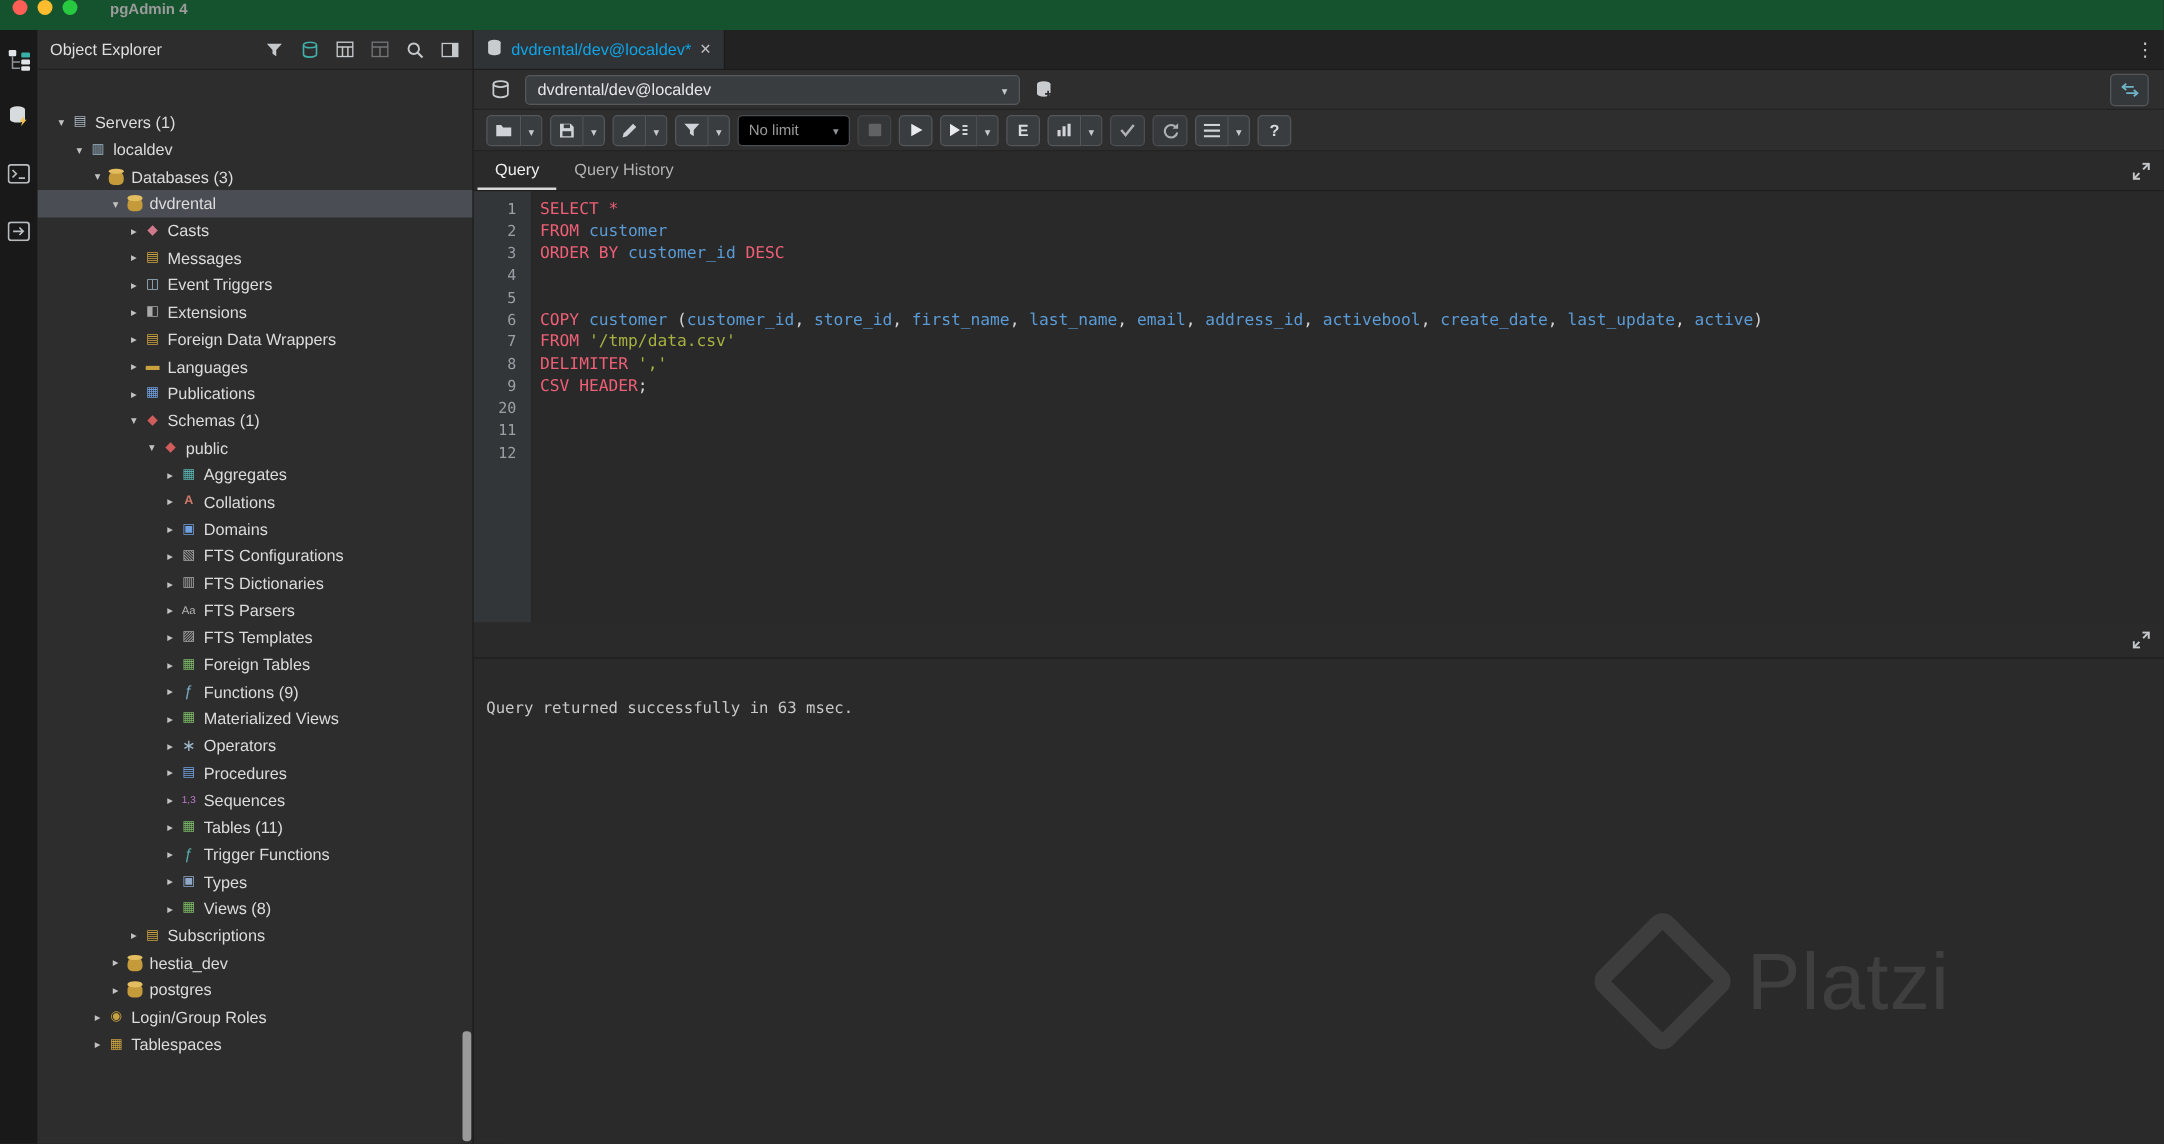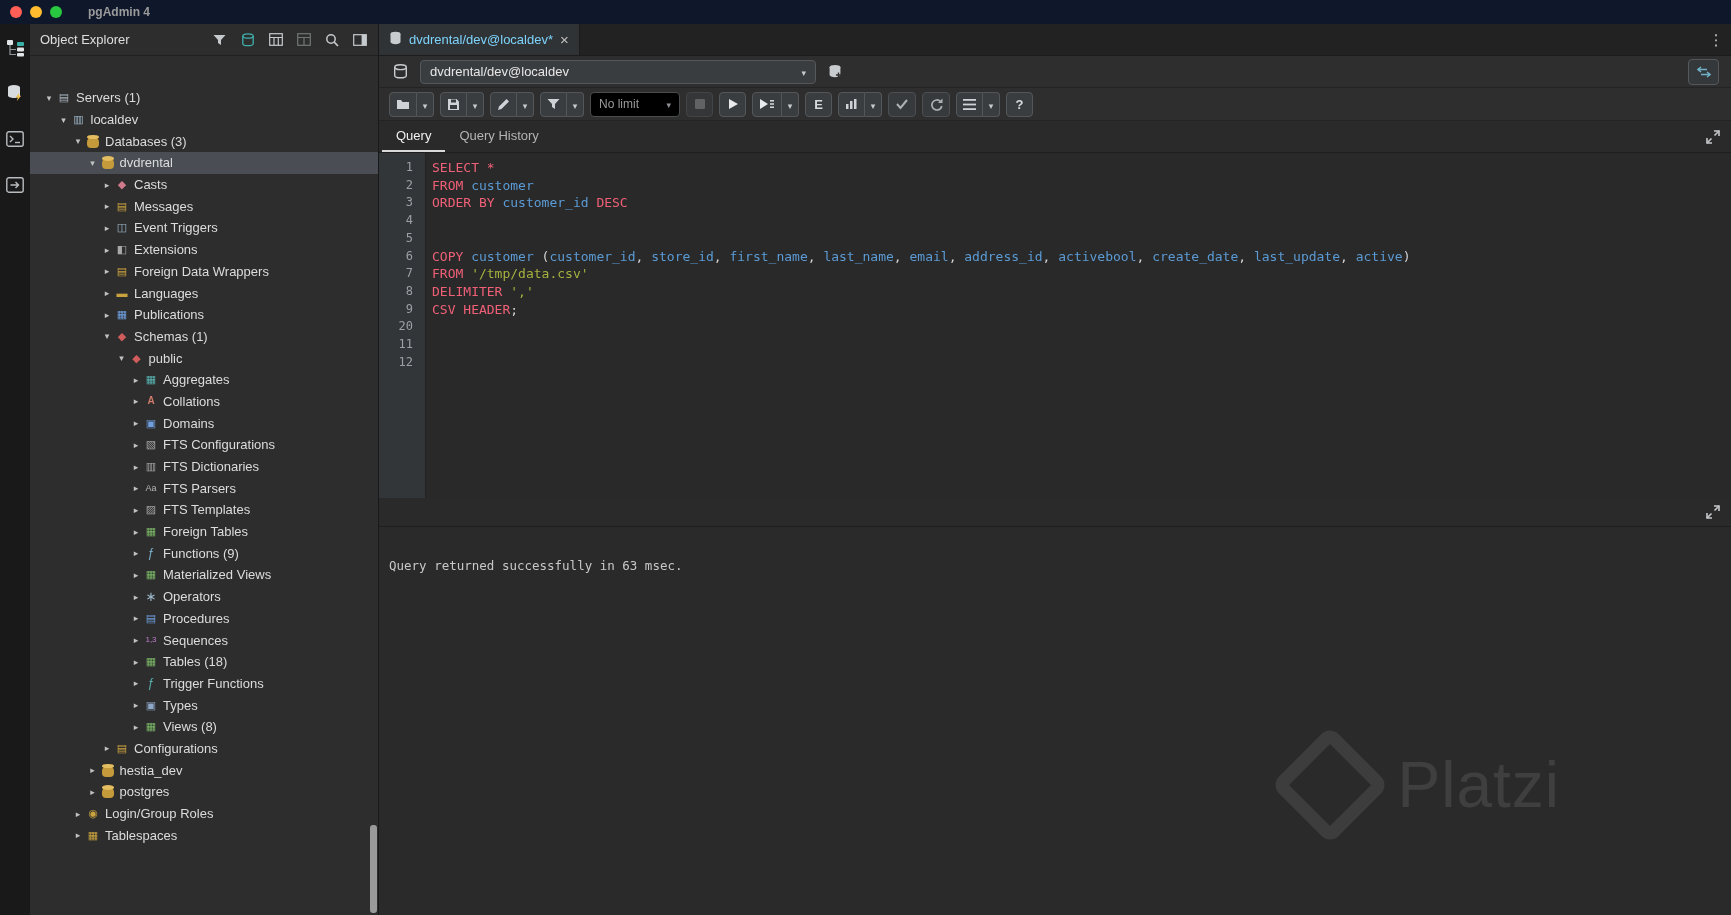--- a/index.html
+++ b/index.html
@@ -2,21 +2,21 @@
 <html style="--c-keyword: #ef6077; --c-identifier: #5b9bd5; --c-string: #a6b13f; --c-plain: #d4d4d4; --c-selected-row: #4a4e54;"><head>
 <meta charset="utf-8">
 <style>
   html,body{margin:0;padding:0;}
   body{width:1731px;height:915px;overflow:hidden;background:#2a2a2a;
        font-family:"Liberation Sans",sans-serif;color:#e4e4e4;-webkit-font-smoothing:antialiased;}
   .flex-sp{flex:1;}
   button{background:none;border:none;padding:0;margin:0;cursor:default;font-family:inherit;}
 
   
-  .titlebar{height:24px;background:#0f172a;display:flex;align-items:center;}
+  .titlebar{height:24px;background:#14532d;display:flex;align-items:flex-start;}
   .traffic{display:flex;padding-left:10px;gap:8px;}
   .tl{width:12px;height:12px;border-radius:50%;display:inline-block;}
   .tl-close{background:#ff5f57;}.tl-min{background:#febc2e;}.tl-max{background:#28c840;}
   .window-title{margin-left:26px;font-size:12px;font-weight:bold;color:#9b9b9b;}
 
   .app{display:flex;height:891px;}
 
   
   .activity{width:30px;background:#191919;display:flex;flex-direction:column;align-items:center;
             padding-top:12px;gap:24px;flex:none;}
@@ -74,21 +74,21 @@
   .ti-tablespaces::before{content:"▦";color:#c9a23f;}
   .sb-thumb{position:absolute;right:1px;bottom:2px;width:7px;height:88px;background:#9a9a9a;
             border-radius:3px;}
 
   
   .main{flex:1;min-width:0;display:flex;flex-direction:column;background:#2a2a2a;position:relative;}
 
   .tabbar{height:31px;flex:none;background:#222222;display:flex;align-items:stretch;
           border-bottom:1px solid #1c1c1c;}
   .editor-tab{display:flex;align-items:center;gap:7px;padding:0 10px;background:#303335;
-              border-right:1px solid #1c1c1c;font-size:13px;color:#7dd3fc;}
+              border-right:1px solid #1c1c1c;font-size:13px;color:#0ea5e9;}
   .tab-close::before{content:"×";font-size:15px;color:#c0c0c0;}
   .kebab{width:30px;display:flex;align-items:center;justify-content:center;}
   .kebab::before{content:"⋮";font-size:15px;color:#c8c8c8;}
 
   .connbar{height:31px;flex:none;background:#2e2e2e;display:flex;align-items:center;gap:6px;
            padding:0 8px;border-bottom:1px solid #232323;}
   .icon-btn{width:27px;height:24px;display:flex;align-items:center;justify-content:center;border-radius:3px;}
   .conn-select{width:396px;height:24px;background:#3a3d40;border:1px solid #55585b;border-radius:4px;
                display:flex;align-items:center;padding:0 9px;font-size:13px;color:#e6e6e6;box-sizing:border-box;}
   .conn-select .chev{margin-left:auto;}
@@ -354,41 +354,41 @@
           <span class="tree-label">Procedures</span>
         </div>
         <div class="tree-row" style="padding-left: 99px;">
           <span class="tree-arrow">▸</span>
           <span class="tree-icon ti-sequences"></span>
           <span class="tree-label">Sequences</span>
         </div>
         <div class="tree-row" style="padding-left: 99px;">
           <span class="tree-arrow">▸</span>
           <span class="tree-icon ti-tables"></span>
-          <span class="tree-label">Tables (18)</span>
+          <span class="tree-label">Tables (11)</span>
         </div>
         <div class="tree-row" style="padding-left: 99px;">
           <span class="tree-arrow">▸</span>
           <span class="tree-icon ti-trigger-functions"></span>
           <span class="tree-label">Trigger Functions</span>
         </div>
         <div class="tree-row" style="padding-left: 99px;">
           <span class="tree-arrow">▸</span>
           <span class="tree-icon ti-types"></span>
           <span class="tree-label">Types</span>
         </div>
         <div class="tree-row" style="padding-left: 99px;">
           <span class="tree-arrow">▸</span>
           <span class="tree-icon ti-views"></span>
           <span class="tree-label">Views (8)</span>
         </div>
         <div class="tree-row" style="padding-left: 70px;">
           <span class="tree-arrow">▸</span>
           <span class="tree-icon ti-subscriptions"></span>
-          <span class="tree-label">Configurations</span>
+          <span class="tree-label">Subscriptions</span>
         </div>
         <div class="tree-row" style="padding-left: 55.5px;">
           <span class="tree-arrow">▸</span>
           <span class="tree-icon ti-database"></span>
           <span class="tree-label">hestia_dev</span>
         </div>
         <div class="tree-row" style="padding-left: 55.5px;">
           <span class="tree-arrow">▸</span>
           <span class="tree-icon ti-database"></span>
           <span class="tree-label">postgres</span>

